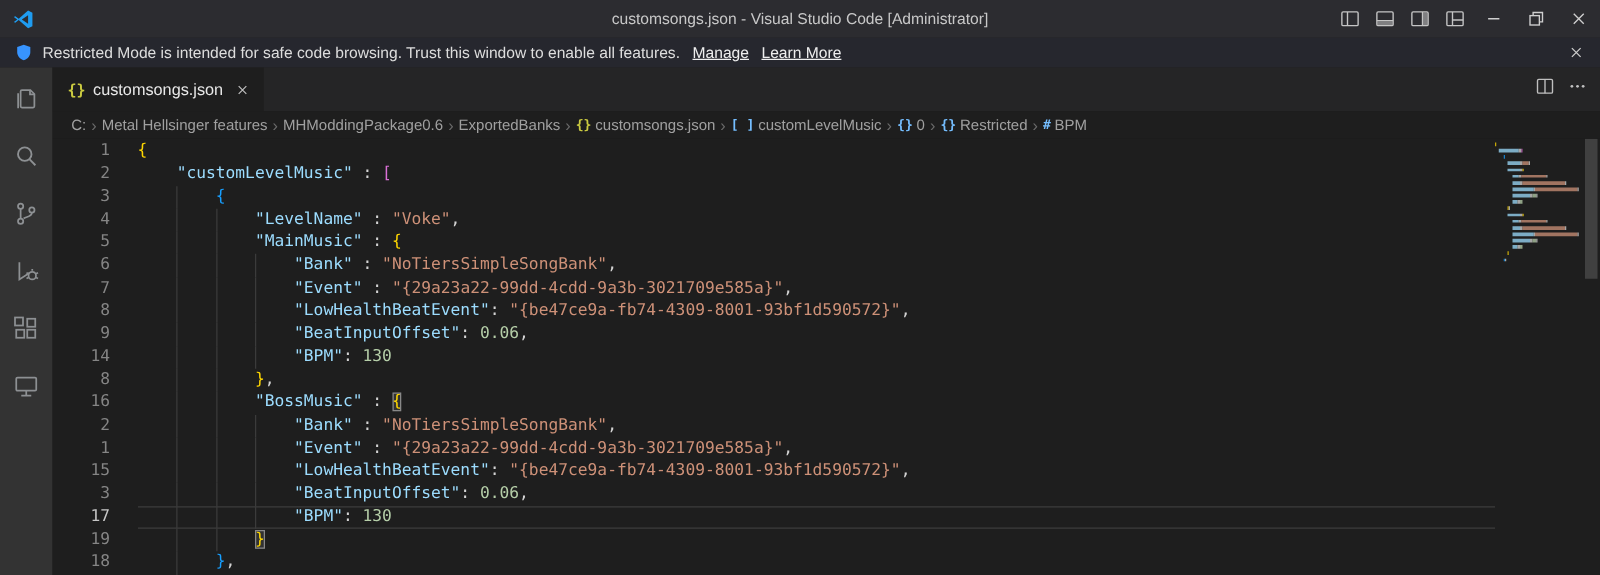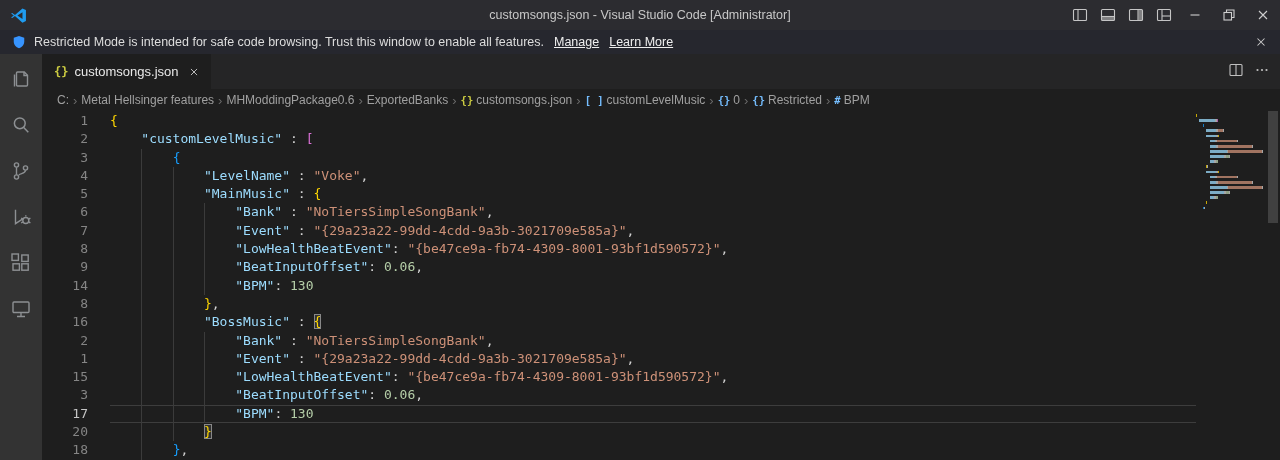--- a/index.html
+++ b/index.html
@@ -336,21 +336,21 @@
             </div>
             <div class="code-line">
               <div class="ln">3</div>
               <div class="line-content"><span class="guide" style="left: 4ch;"></span><span class="guide" style="left: 8ch;"></span><span class="guide" style="left: 12ch;"></span>                <span class="tok-key">"BeatInputOffset"</span><span class="tok-pun">: </span><span class="tok-num">0.06</span><span class="tok-pun">,</span></div>
             </div>
             <div class="code-line current">
               <div class="ln">17</div>
               <div class="line-content"><span class="guide" style="left: 4ch;"></span><span class="guide" style="left: 8ch;"></span><span class="guide" style="left: 12ch;"></span>                <span class="tok-key">"BPM"</span><span class="tok-pun">: </span><span class="tok-num">130</span></div>
             </div>
             <div class="code-line">
-              <div class="ln">20</div>
+              <div class="ln">19</div>
               <div class="line-content"><span class="guide" style="left: 4ch;"></span><span class="guide" style="left: 8ch;"></span>            <span class="tok-b1m">}</span></div>
             </div>
             <div class="code-line">
               <div class="ln">18</div>
               <div class="line-content"><span class="guide" style="left: 4ch;"></span>        <span class="tok-b3">}</span><span class="tok-pun">,</span></div>
             </div>
           </div>
         <div class="minimap" id="minimap">
             <div class="mm-row">
               <div class="mm-bar" style="margin-left: 0px;">

